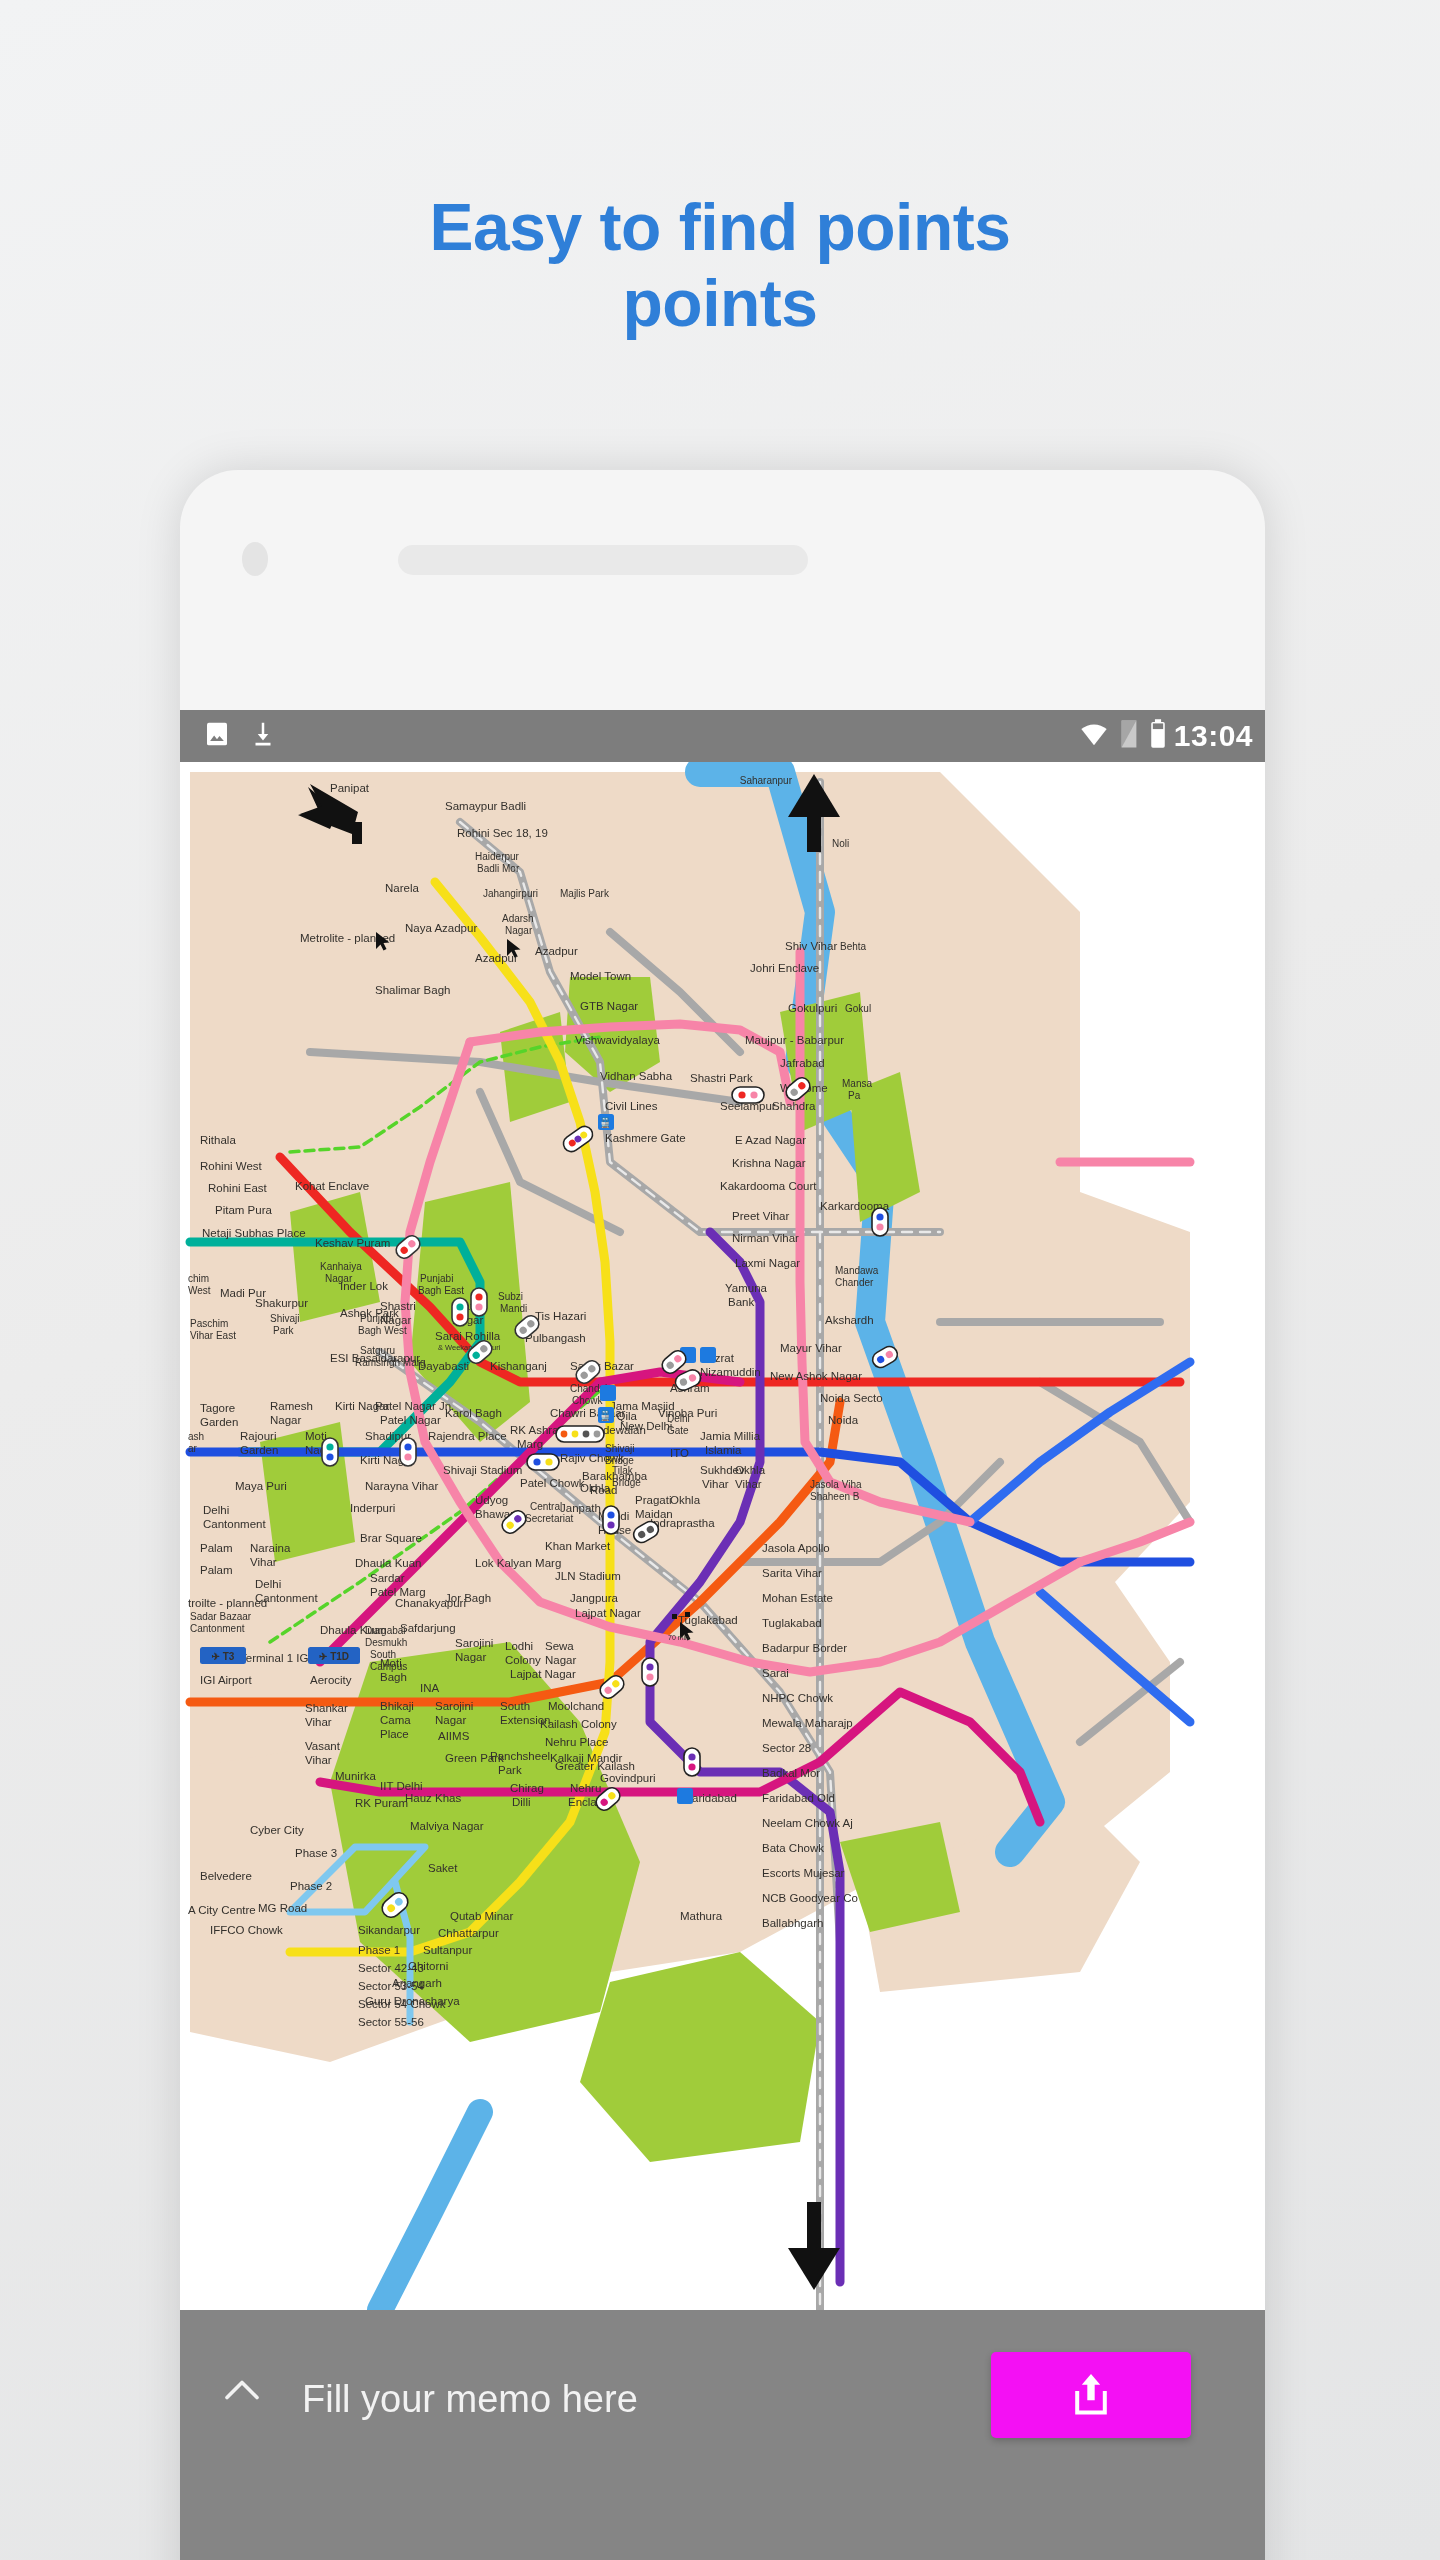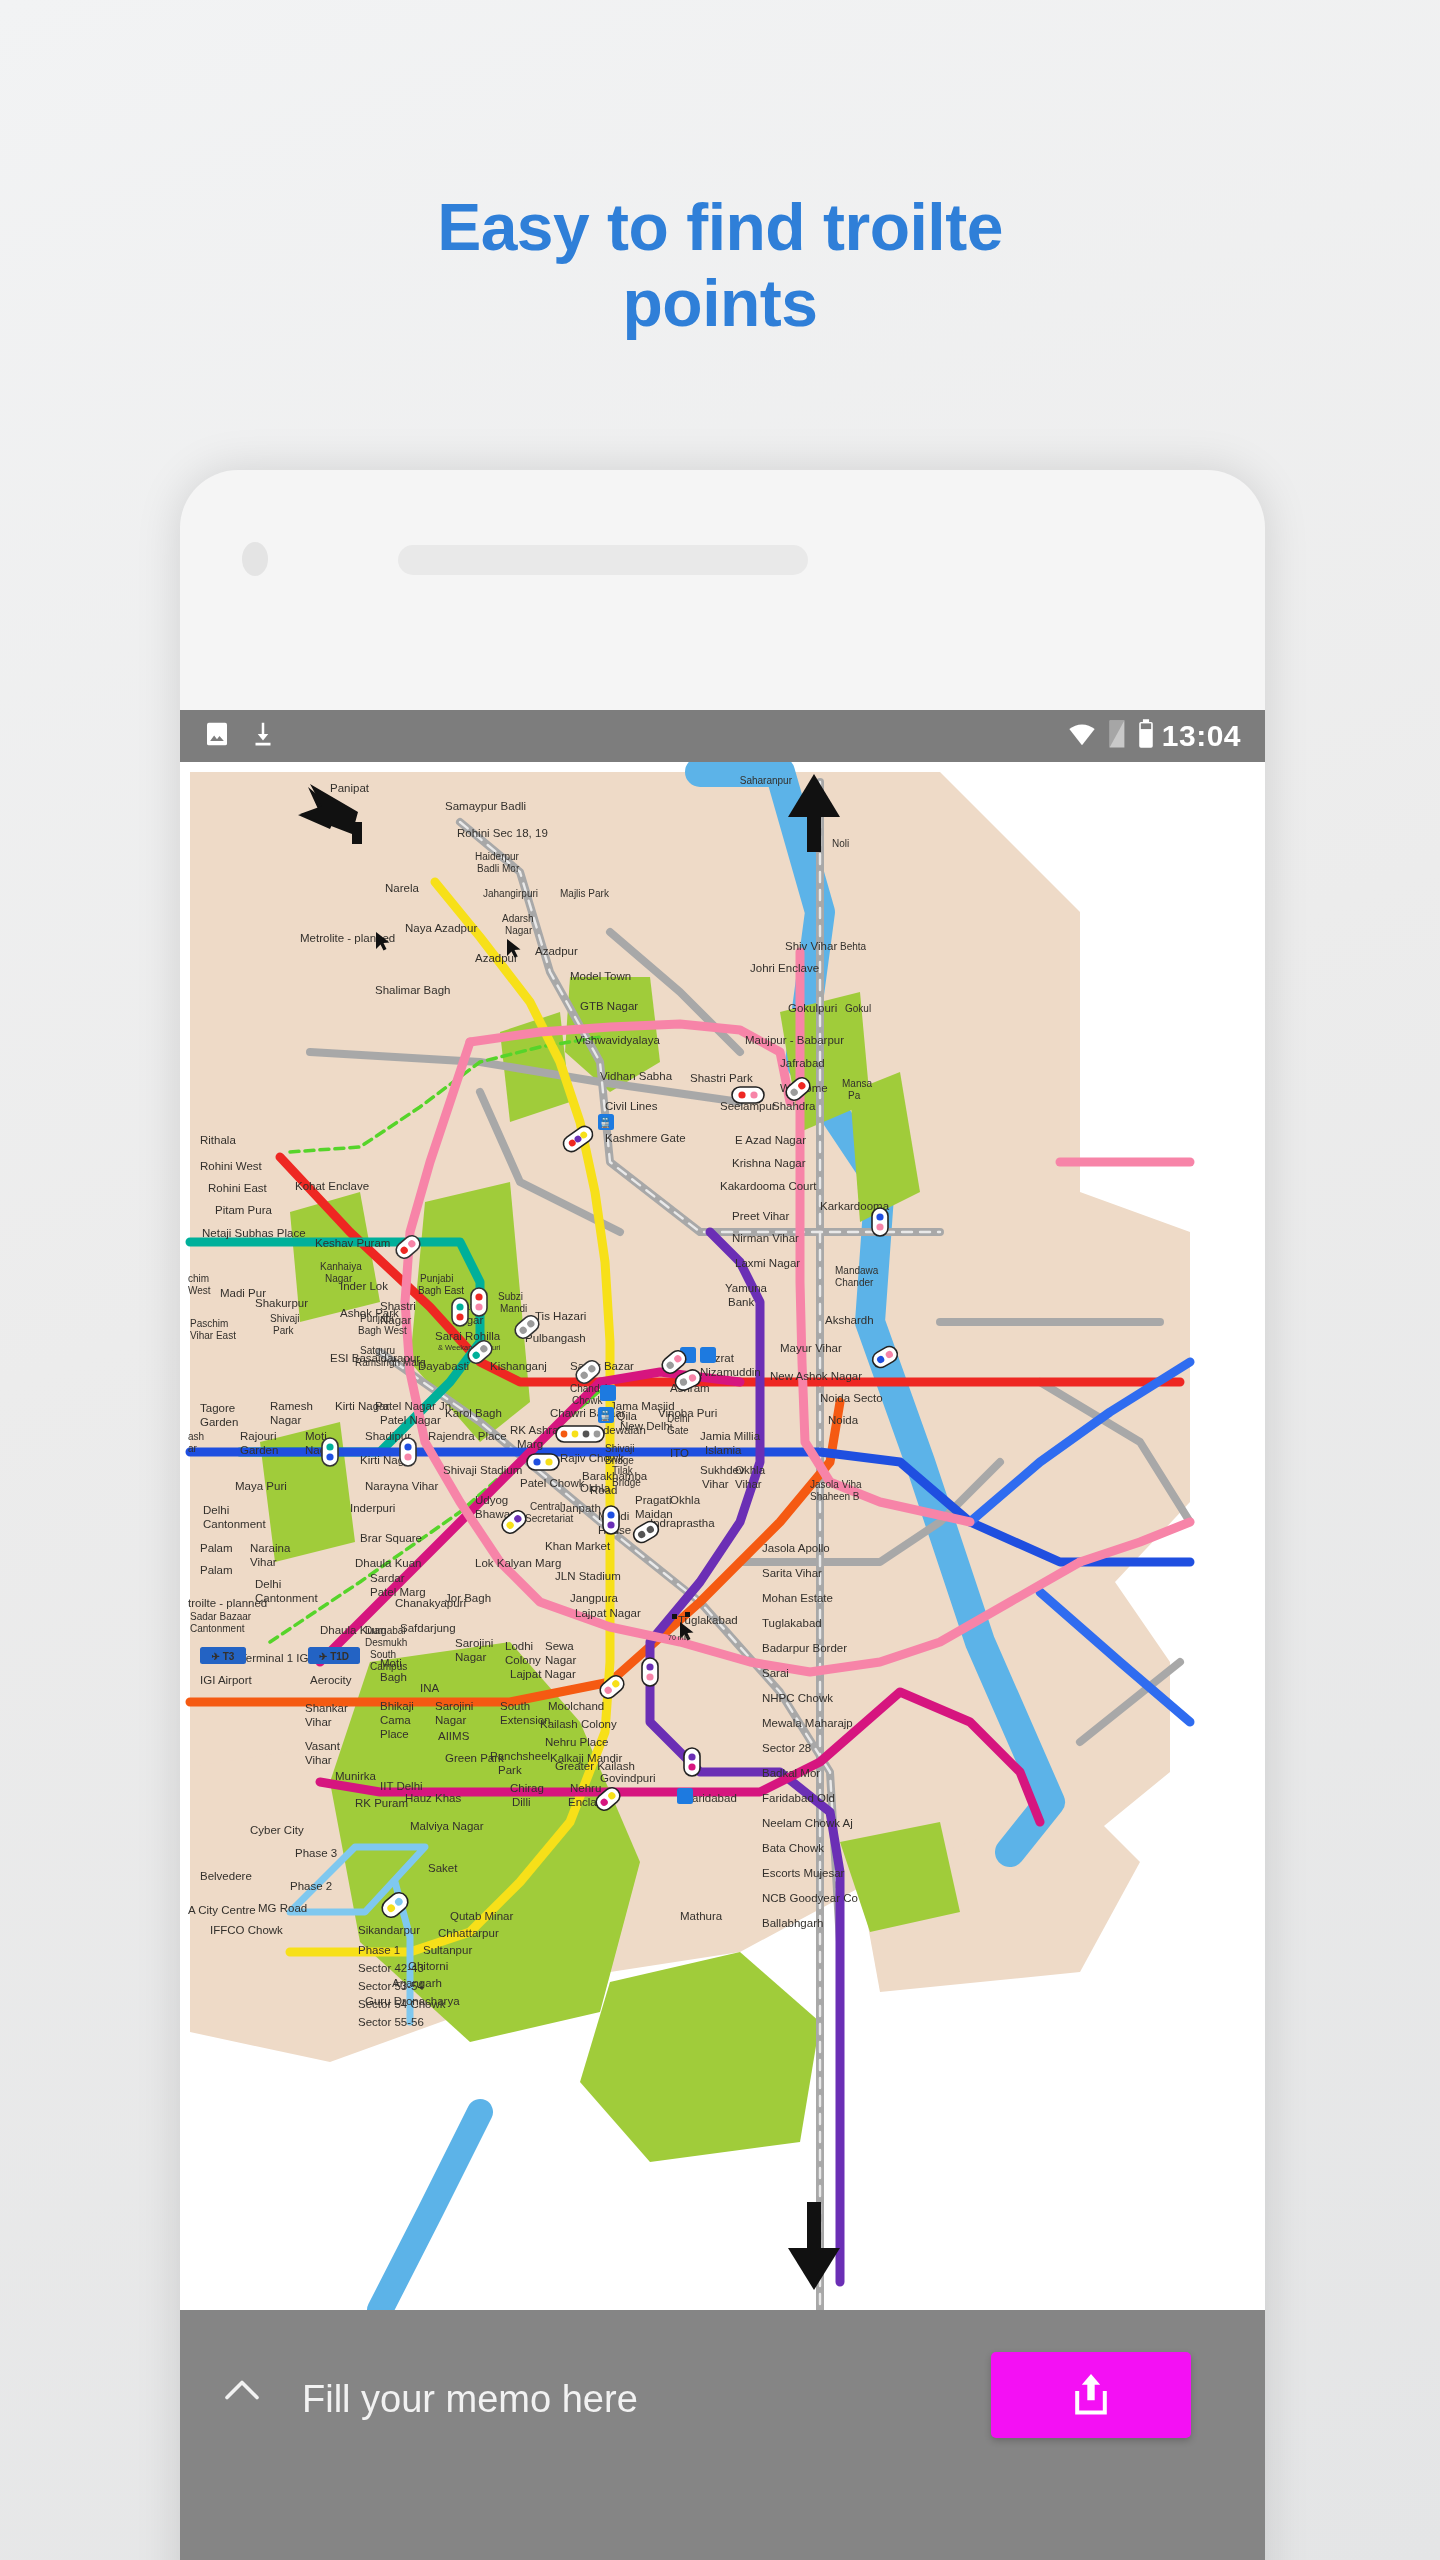--- a/index.html
+++ b/index.html
@@ -22,21 +22,21 @@
     overflow:hidden;
   }
   .phone-cam{position:absolute;left:62px;top:72px;width:26px;height:34px;border-radius:50%;background:#e4e4e4;}
   .phone-speaker{position:absolute;left:218px;top:75px;width:410px;height:30px;border-radius:16px;background:#e9e9e9;}
   
   .statusbar{
     position:absolute;left:0;top:240px;width:1085px;height:52px;background:#7d7d7d;
     display:flex;align-items:center;color:#fff;
   }
   .sb-left{display:flex;align-items:center;gap:16px;padding-left:22px;}
-  .sb-right{margin-left:auto;display:flex;align-items:center;gap:6px;padding-right:24px;}
+  .sb-right{margin-left:auto;display:flex;align-items:center;gap:6px;padding-right:12px;}
   .sb-time{font-size:30px;font-weight:bold;letter-spacing:.5px;}
   .ico{display:inline-block;}
   
   .mapwrap{
     position:absolute;left:0;top:292px;width:1085px;height:1736px;background:#ffffff;overflow:hidden;
   }
   .mapsvg{position:absolute;left:0;top:0;}
   
   .bottombar{
     position:absolute;left:0;top:1840px;width:1085px;height:300px;background:#858585;
@@ -49,21 +49,21 @@
   .share-btn{
     position:absolute;right:74px;top:42px;width:200px;height:86px;background:#f410f4;
     border-radius:5px;display:flex;align-items:center;justify-content:center;
     box-shadow:0 3px 7px rgba(0,0,0,.2);border:none;cursor:pointer;
   }
 </style>
 </head>
 <body>
 
 <div class="headline">
-  <div>Easy to find troilte</div>
+  <div>Easy to find points</div>
   <div>points</div>
 </div>
 
 <div class="phone">
 
   <div class="phone-cam"></div>
   <div class="phone-speaker"></div>
 
   <div class="statusbar">
     <div class="sb-left">

